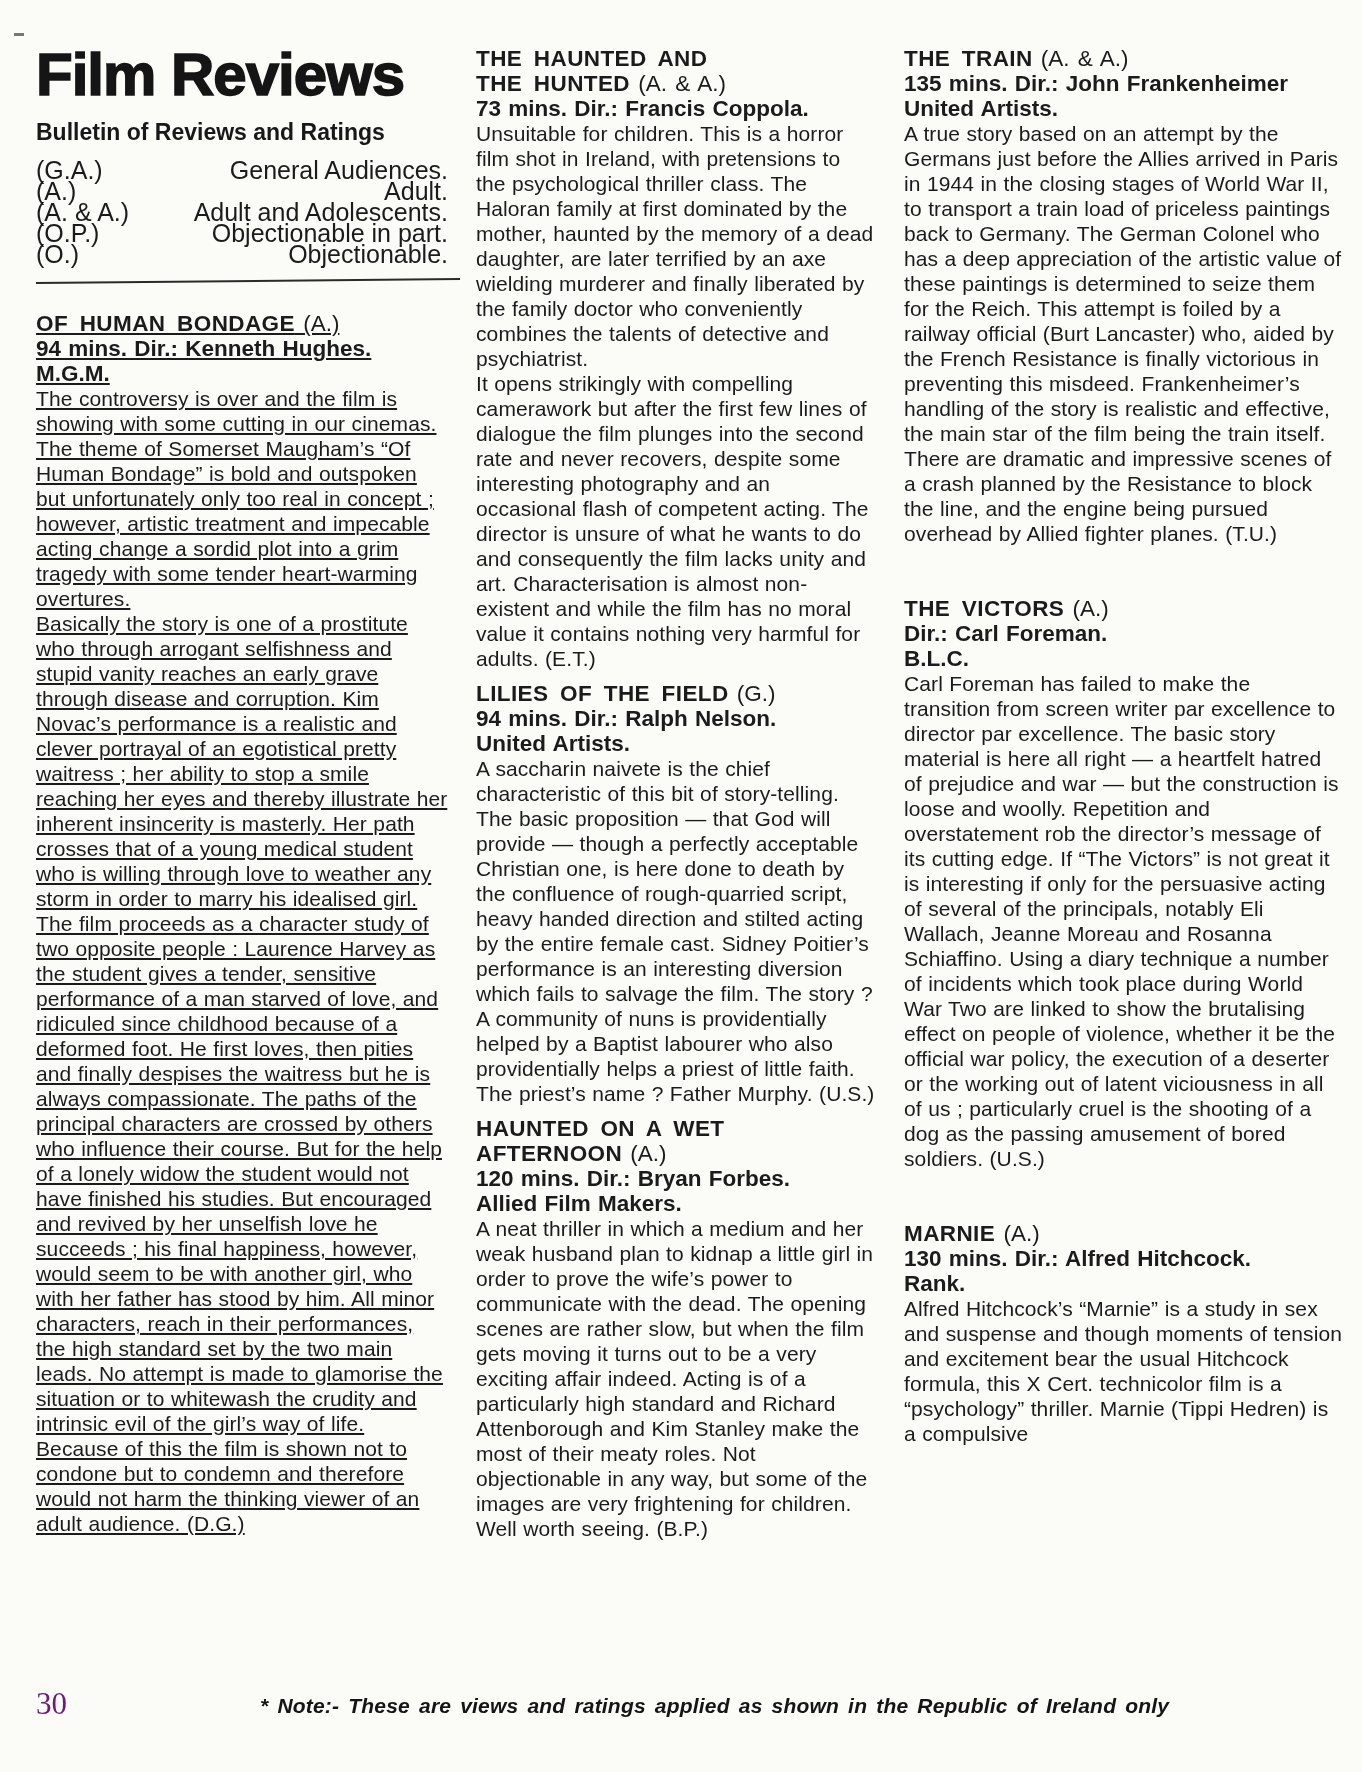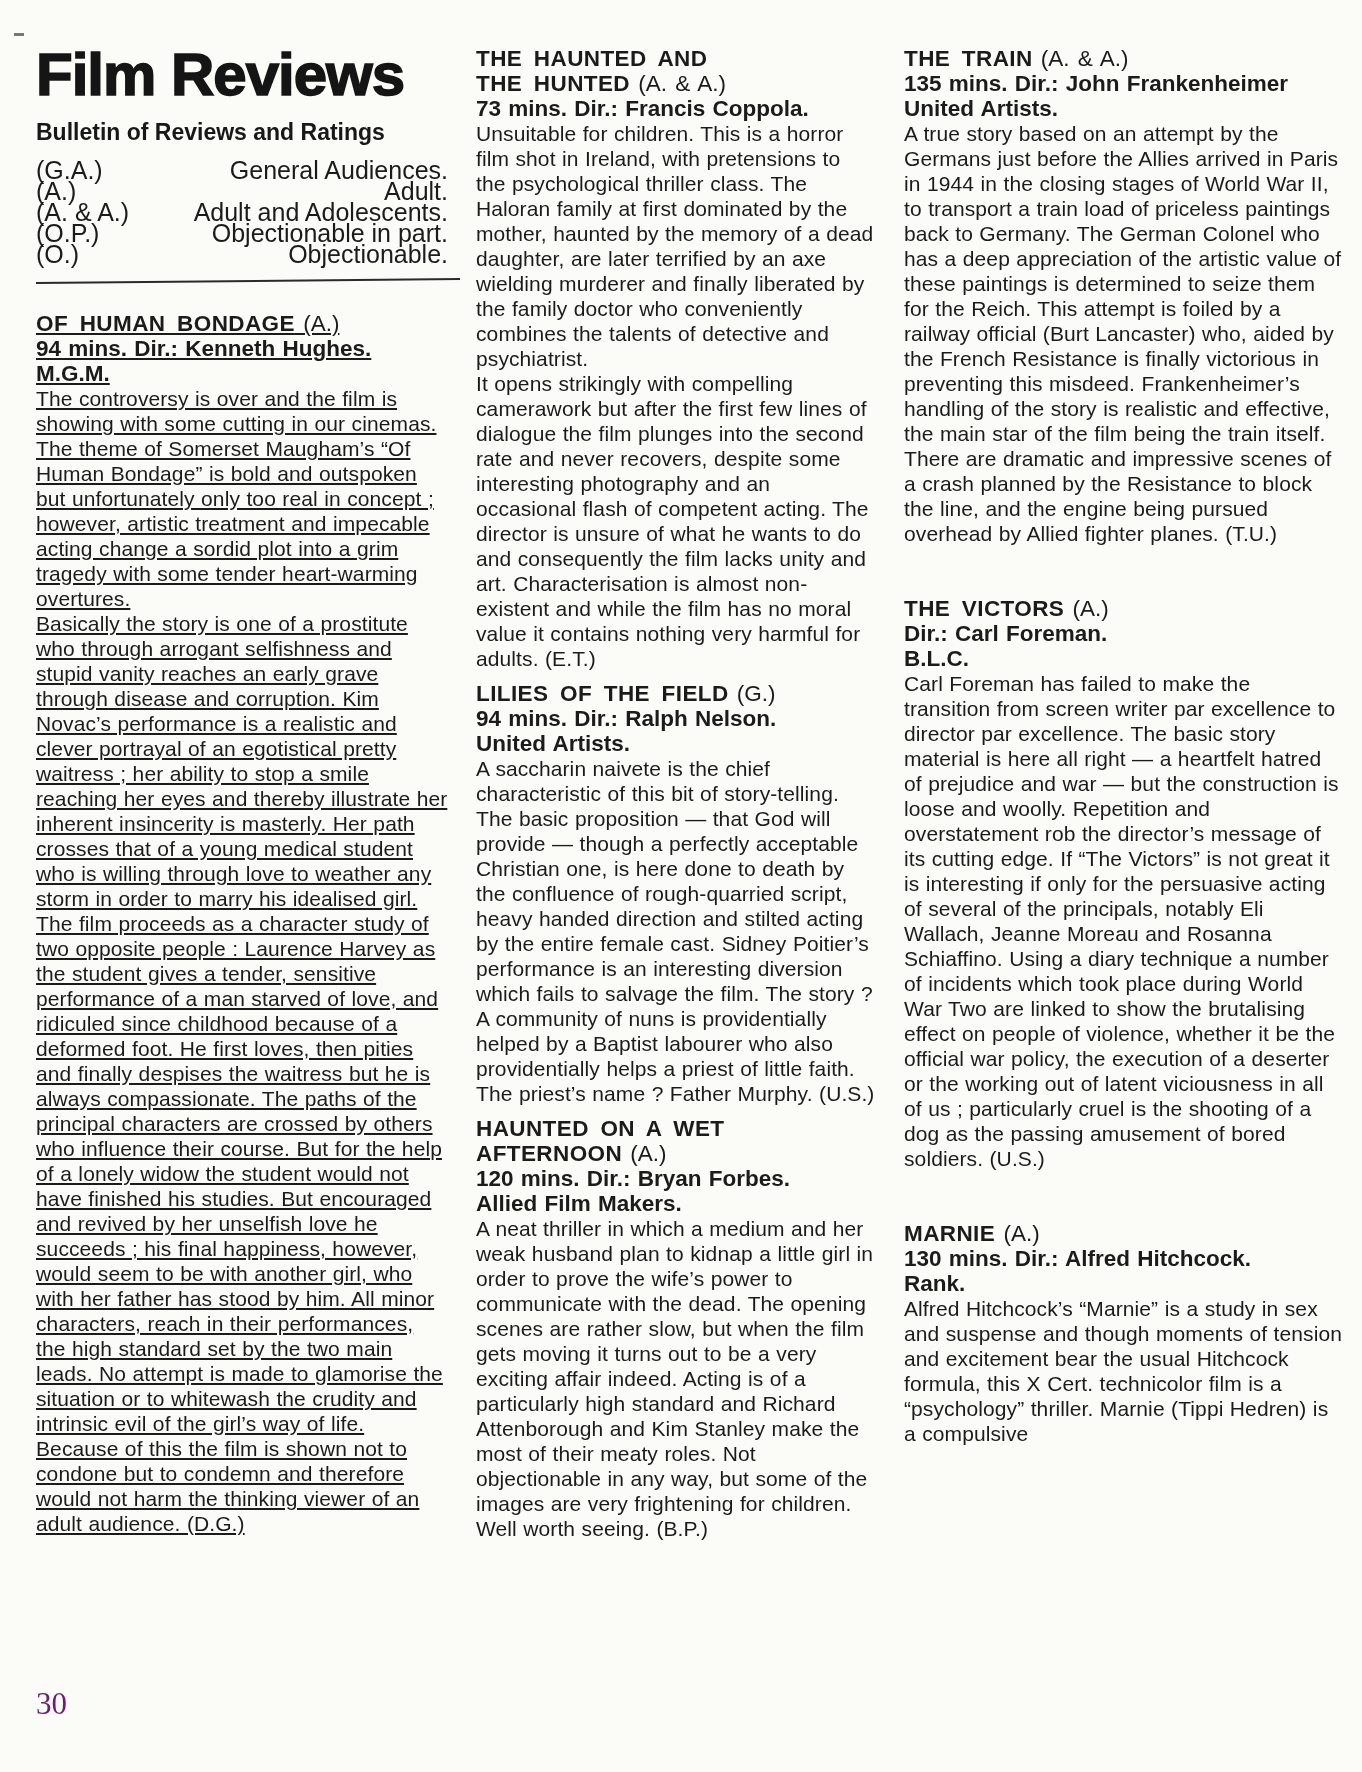--- a/index.html
+++ b/index.html
@@ -163,14 +163,15 @@
             <div class="title-line"><span class="title-text">MARNIE</span><span class="rating"> (A.)</span></div>
           </h3>
           <div class="credit">130 mins. Dir.: Alfred Hitchcock.</div>
           <div class="credit">Rank.</div>
           <p class="body-par">Alfred Hitchcock’s “Marnie” is a study in sex and suspense and though moments of tension and excitement bear the usual Hitchcock formula, this X Cert. technicolor film is a “psychology” thriller. Marnie (Tippi Hedren) is a compulsive</p>
         </section>
       </div>
 
   </div>
 
+  <div class="note">* Note:- These are views and ratings applied as shown in the Republic of Ireland only</div>
   <div class="page-number">30</div>
 </div>
 
 </body></html>

